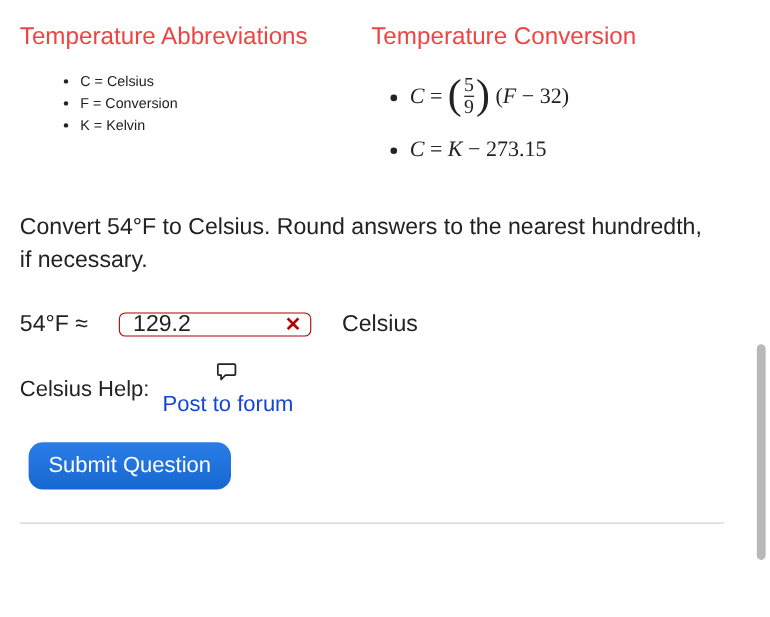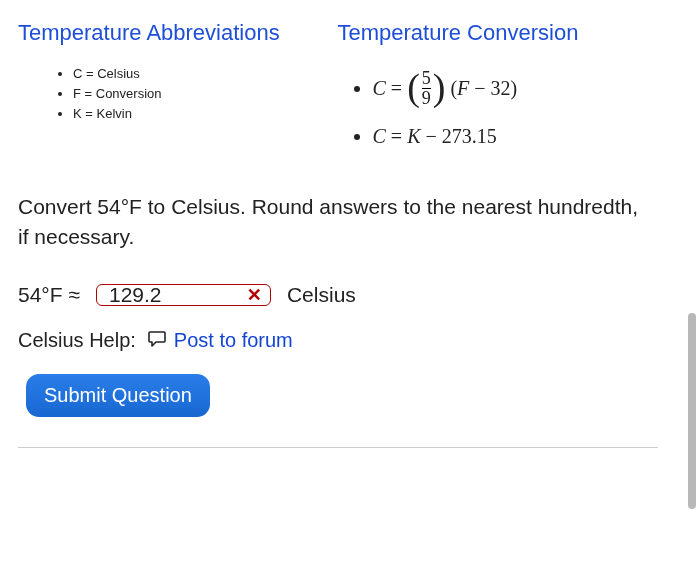--- a/index.html
+++ b/index.html
@@ -21,21 +21,21 @@
     display: flex;
     gap: 10px;
   }
   .col {
     flex: 1;
   }
   h2.section {
     font-size: 22px;
     font-weight: 400;
     margin: 0 0 18px 0;
-    color: #1d4ed8;
+    color: #ef4444;
   }
   ul.defs {
     list-style: disc;
     padding-left: 55px;
     margin: 0;
   }
   ul.defs li {
     font-size: 13px;
     line-height: 1.55;
   }
@@ -53,21 +53,21 @@
     font-size: 21px;
     line-height: 1.45;
     margin: 32px 0 0 0;
     font-weight: 400;
   }
   .answer-row {
     margin: 30px 0 0 0;
     display: flex;
     align-items: center;
     font-size: 21px;
-    gap: 12px;
+    gap: 24px;
   }
   .lhs {
     white-space: nowrap;
   }
   .answer-box {
     display: inline-flex;
     align-items: center;
     border: 1.5px solid #b30000;
     border-radius: 6px;
     padding: 4px 8px 4px 10px;
@@ -97,20 +97,21 @@
     display: flex;
     align-items: center;
     gap: 12px;
   }
   .forum-link {
     color: #1245d6;
     text-decoration: none;
     display: inline-flex;
     align-items: center;
     gap: 6px;
+    flex-direction: column;
   }
   .chat-icon {
     display: inline-block;
     color: #222;
     font-size: 19px;
     line-height: 1;
   }
   .submit {
     margin: 22px 0 0 8px;
     background: #1773e6;

